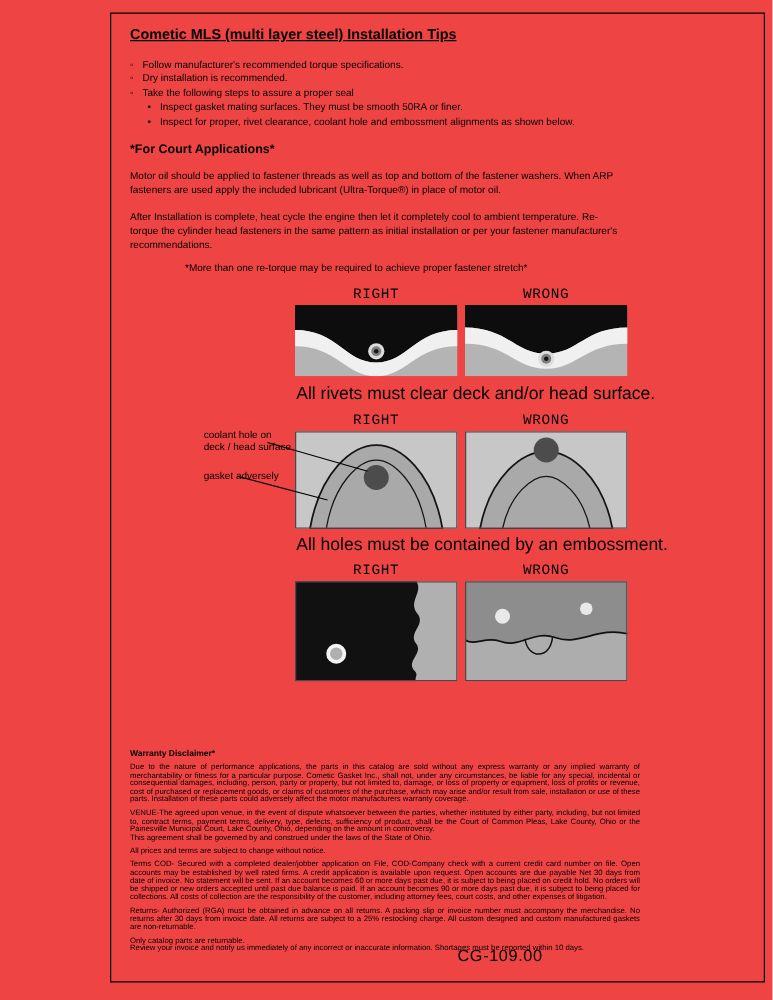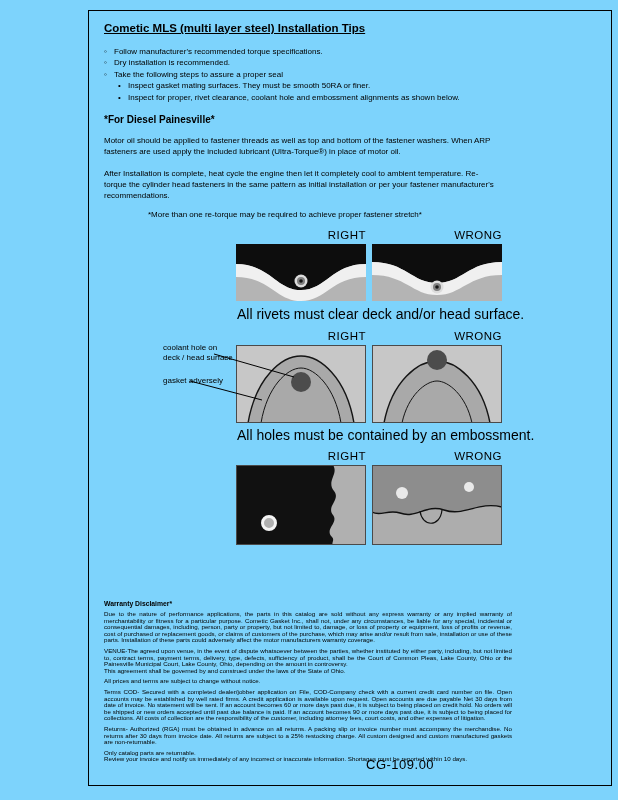--- a/index.html
+++ b/index.html
@@ -1,34 +1,34 @@
 <!DOCTYPE html>
 <html><head>
 <meta charset="utf-8">
 <style>
   * { margin:0; padding:0; box-sizing:border-box; }
   html,body { background:#ffffff; }
   body { font-family:"Liberation Sans", sans-serif; color:#000; }
-  .page { position:relative; width:618px; height:800px; background:#7dd3fc; overflow:hidden; }
+  .page { position:relative; width:618px; height:800px; background:#ef4444; overflow:hidden; }
   .frame { position:absolute; left:88px; top:10px; width:524px; height:776px; border:1px solid #000; }
 
   .title { position:absolute; left:104px; top:22px; font-size:11.5px; font-weight:bold; text-decoration:underline; white-space:nowrap; }
 
   .bullets { position:absolute; left:104px; top:46px; width:424px; font-size:8px; }
   .brow { display:flex; gap:4px; line-height:11.4px; white-space:nowrap; }
   .brow.sub { margin-left:14px; }
   .marker { flex:0 0 auto; width:6px; font-size:8px; }
 
   .diesel-heading { position:absolute; left:104px; top:114px; font-size:10px; font-weight:bold; }
   .para { position:absolute; left:104px; font-size:8px; line-height:11px; }
   .para1 { top:135px; width:412px; }
   .para2 { top:168px; width:396px; }
   .note  { top:209px; width:420px;margin-left:44px; }
 
-  .dg-header { position:absolute; width:130px; text-align:right; font-size:11.5px; letter-spacing:0.5px; }
+  .dg-header { position:absolute; width:130px; text-align:center; font-size:11.5px; letter-spacing:0.5px;font-family:Liberation Mono, monospace; }
   .panel { position:absolute; }
   .panel svg { display:block; }
   .caption { position:absolute; font-size:14px; line-height:10.5px; white-space:pre-line; }
 
   .lbl { position:absolute; font-size:8px; line-height:9.8px;margin-left:44px; }
   .leaders { position:absolute; left:0; top:0; pointer-events:none; }
 
   .warranty { position:absolute; left:104px; top:600px; width:408px; }
   .warranty h4 { font-size:6.8px; font-weight:bold; margin-bottom:4px; }
   .wp { font-size:6.2px; line-height:6.6px; margin-bottom:4px; white-space:pre-line; text-align:justify; }
@@ -59,21 +59,21 @@
     <div class="brow sub">
       <span class="marker">•</span>
       <span>Inspect gasket mating surfaces.  They must be smooth 50RA or finer.</span>
     </div>
     <div class="brow sub">
       <span class="marker">•</span>
       <span>Inspect for proper, rivet clearance, coolant hole and embossment alignments as shown below.</span>
     </div>
   </div>
 
-  <h2 class="diesel-heading">*For Diesel Painesville*</h2>
+  <h2 class="diesel-heading">*For Court Applications*</h2>
   <p class="para para1">Motor oil should be applied to fastener threads as well as top and bottom of the fastener washers. When ARP fasteners are used apply the included lubricant (Ultra-Torque®) in place of motor oil.</p>
   <p class="para para2">After Installation is complete, heat cycle the engine then let it completely cool to ambient temperature. Re-torque the cylinder head fasteners in the same pattern as initial installation or per your fastener manufacturer's recommendations.</p>
   <p class="para note">*More than one re-torque may be required to achieve proper fastener stretch*</p>
 
   <div class="dg-header" style="left:236px; top:229px;">RIGHT</div>
   <div class="dg-header" style="left:372px; top:229px;">WRONG</div>
 
   <div class="panel" style="left:236px; top:244px;">
     <svg width="130" height="57" viewBox="0 0 130 57">
       <rect width="130" height="57" fill="#b4b4b4"></rect>

